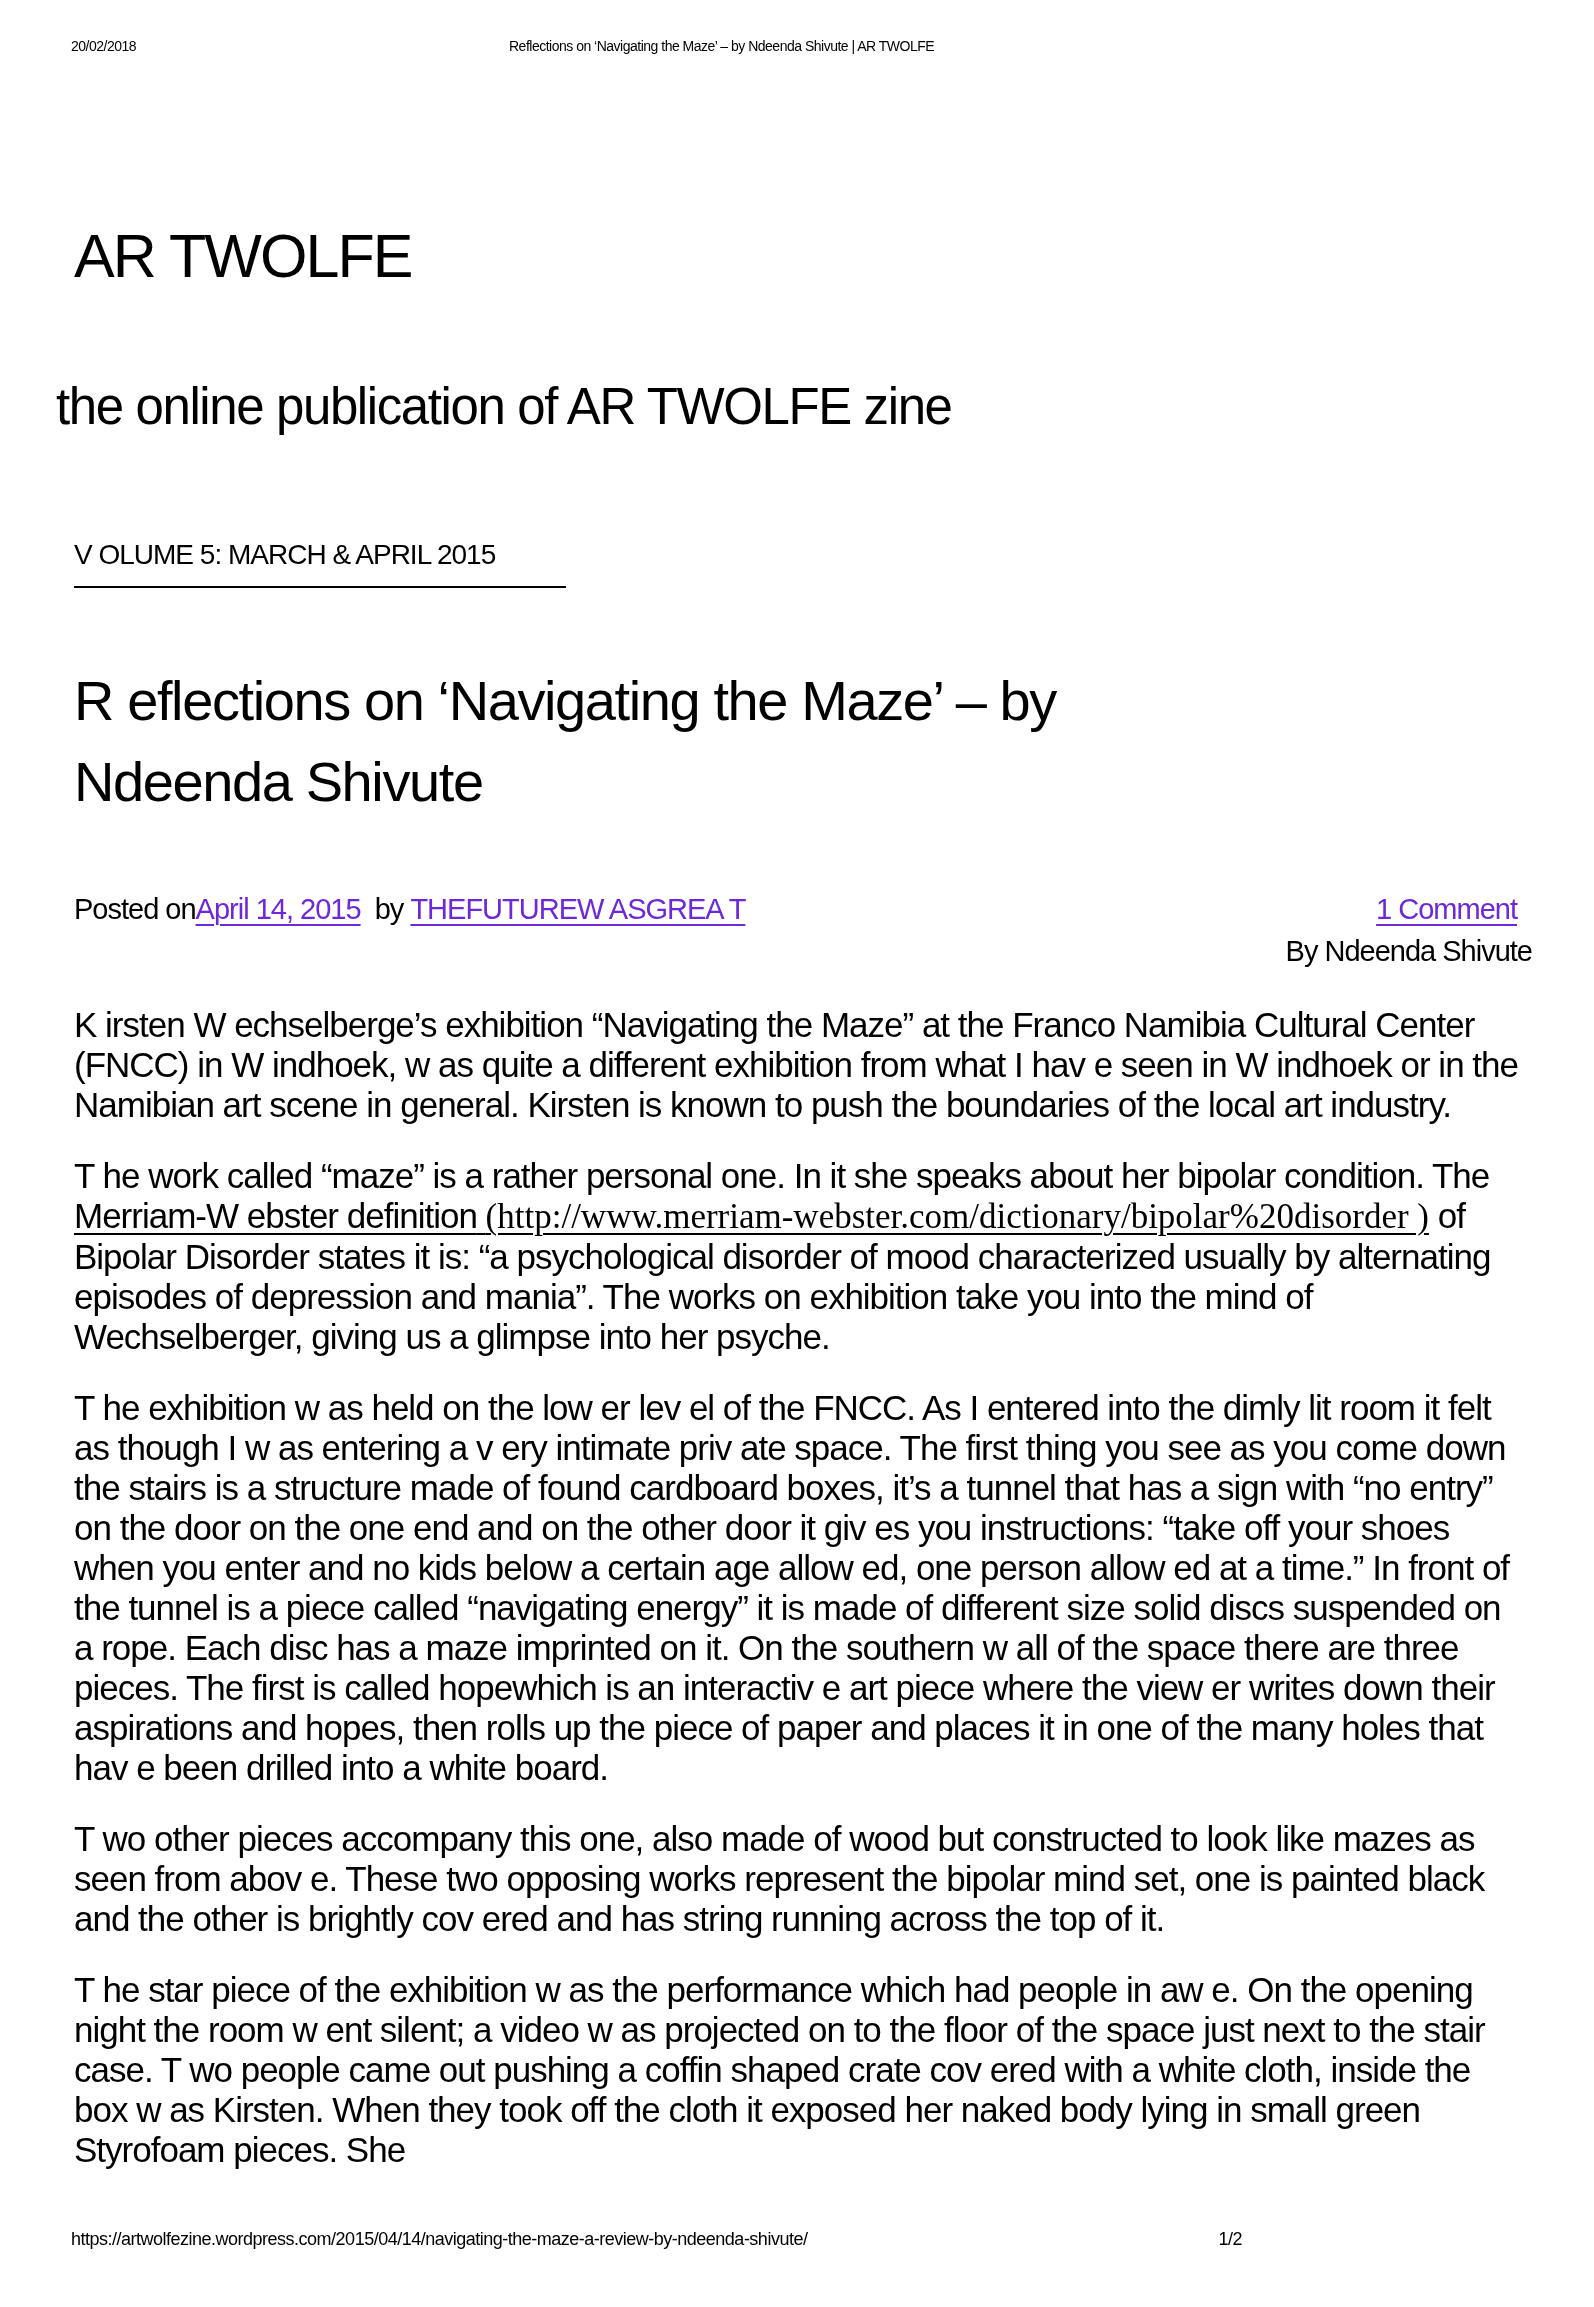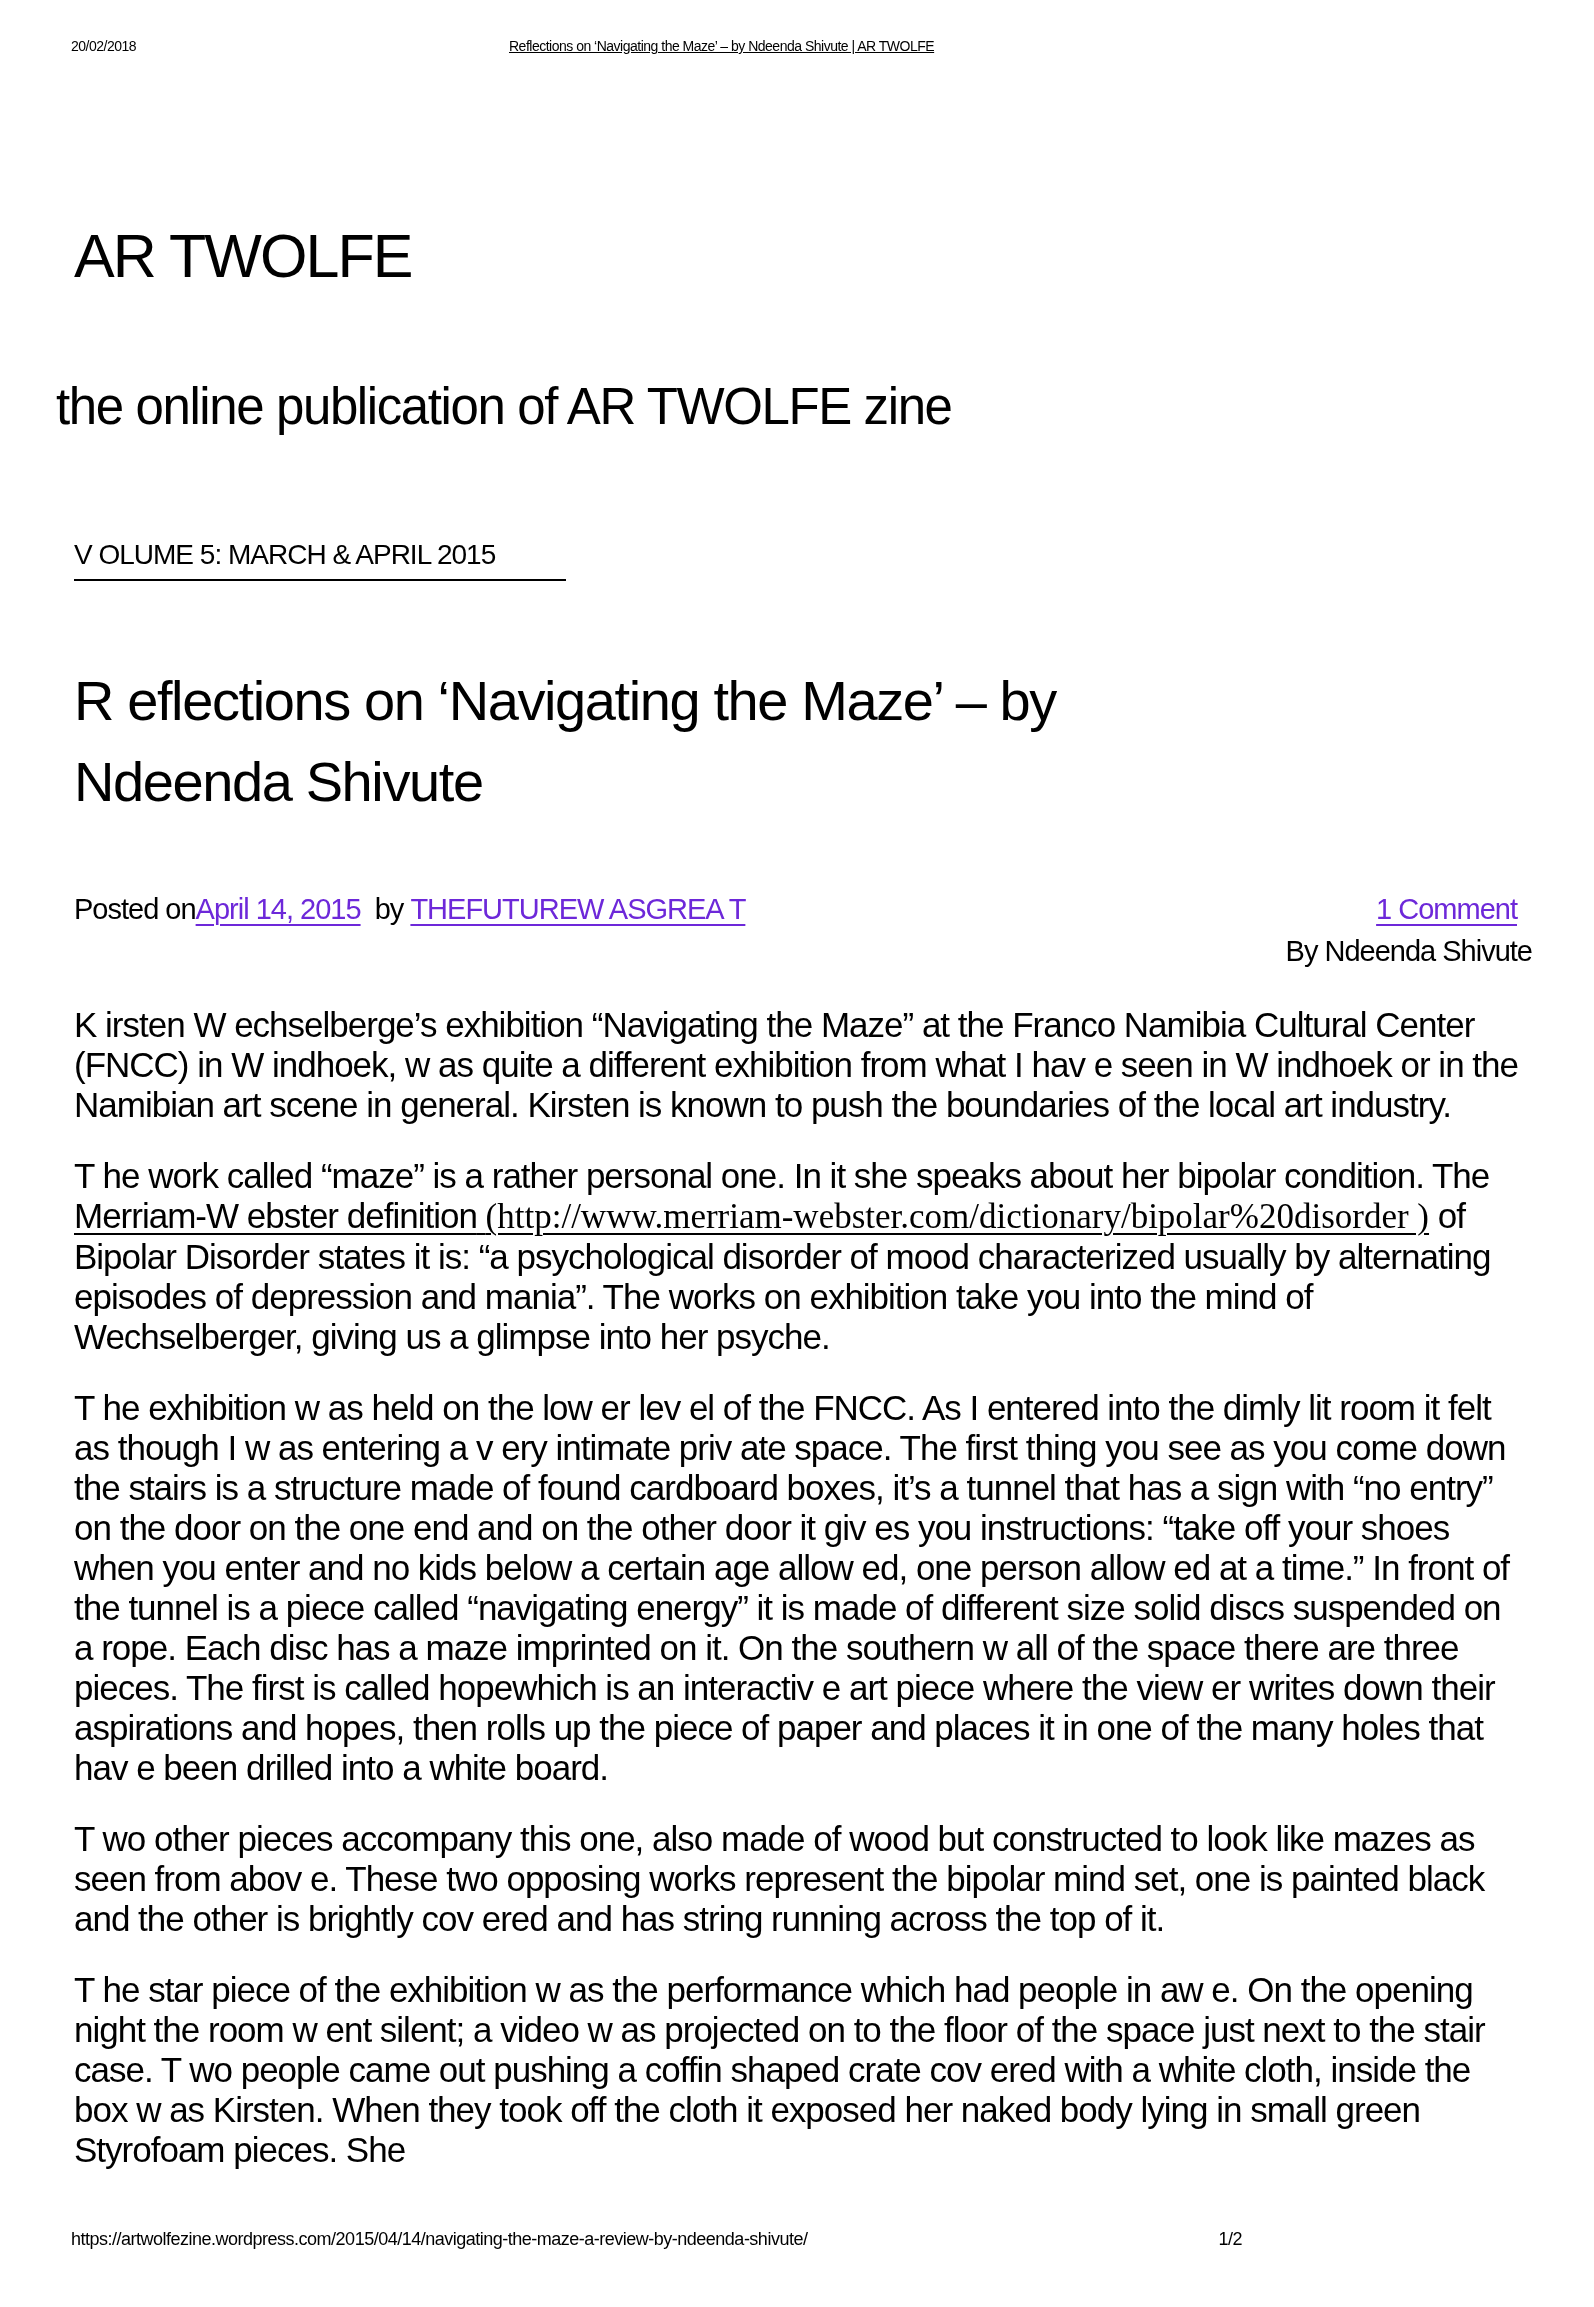--- a/index.html
+++ b/index.html
@@ -9,35 +9,35 @@
     position: relative;
     overflow: hidden;
     font-family: "Liberation Sans", "DejaVu Sans", sans-serif;
     color: #000;
   }
   .print-header {
     position: absolute; top: 38px; left: 0; width: 1595px; height: 29px;
     font-size: 14px; letter-spacing: -0.5px; padding-left: 46px;
   }
   .print-header .date { position: absolute; left: 71px; top: 0; }
-  .print-header .ptitle { position: absolute; left: 509px; top: 0; text-decoration: underline; }
+  .print-header .ptitle { position: absolute; left: 509px; top: 0; }
 
   .site-title {
     position: absolute; left: 74px; top: 226px;
     font-size: 61px; letter-spacing: -1.9px; line-height: 1;
   }
   .site-desc {
     position: absolute; left: 56px; top: 381px;
     font-size: 51px; letter-spacing: -1.4px; line-height: 1;
   }
   .volume-link {
     position: absolute; left: 74px; top: 541px;
     font-size: 28px; letter-spacing: -1px; line-height: 1;
     color: #000; text-decoration: none;
-    border-bottom: 2.4px solid #000; padding-right: 71px; padding-bottom: 10px;
+    border-bottom: 2.4px solid #000; padding-right: 71px; padding-bottom: 17px;
   }
   .entry-title {
     position: absolute; left: 74px; top: 660px; width: 1334px;
     font-size: 56px; letter-spacing: -1.4px; line-height: 81px;
     font-weight: normal; margin: 0;
   }
   .entry-meta {
     position: absolute; left: 74px; top: 895px; width: 1443px;
     font-size: 29px; letter-spacing: -1px; line-height: 1;
   }

